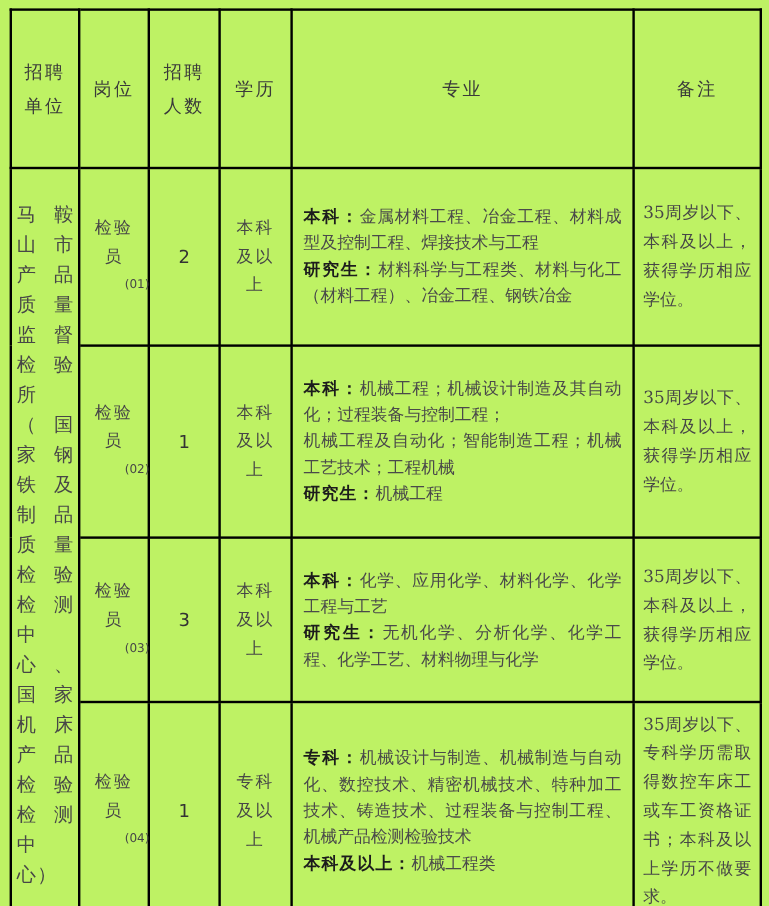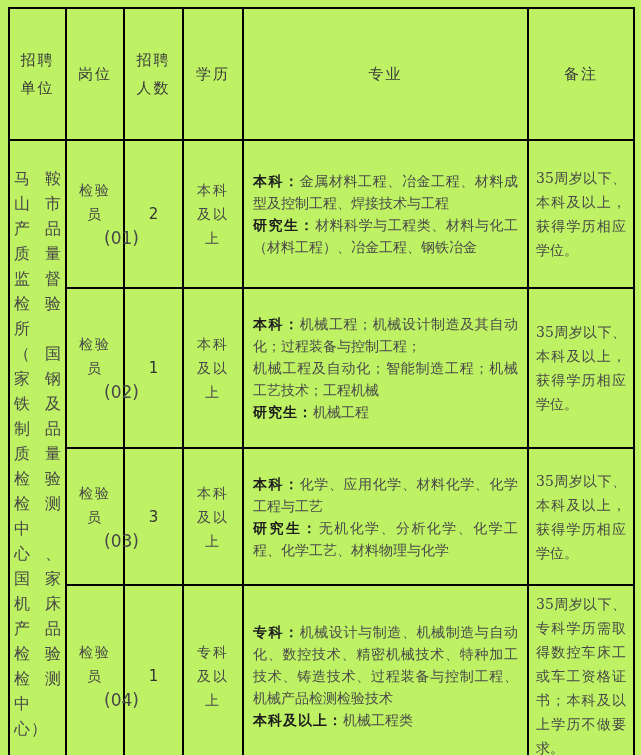--- a/index.html
+++ b/index.html
@@ -61,21 +61,21 @@
     width: 34px;
     margin: 0 auto;
     line-height: 24px;
     letter-spacing: 2px;
     word-break: break-all;
     color: #474747;
   }
   .pos-code {
     line-height: 24px;
     font-family: "DejaVu Sans", "Liberation Sans", sans-serif;
-    font-size: 17px;
+    font-size: 10px;
     color: #474747;
     padding-left: 36px;
   }
   
   td.count-cell {
     text-align: center;
     font-size: 15px;
     font-family: "DejaVu Sans", "Liberation Sans", sans-serif;
     color: #333333;
   }

